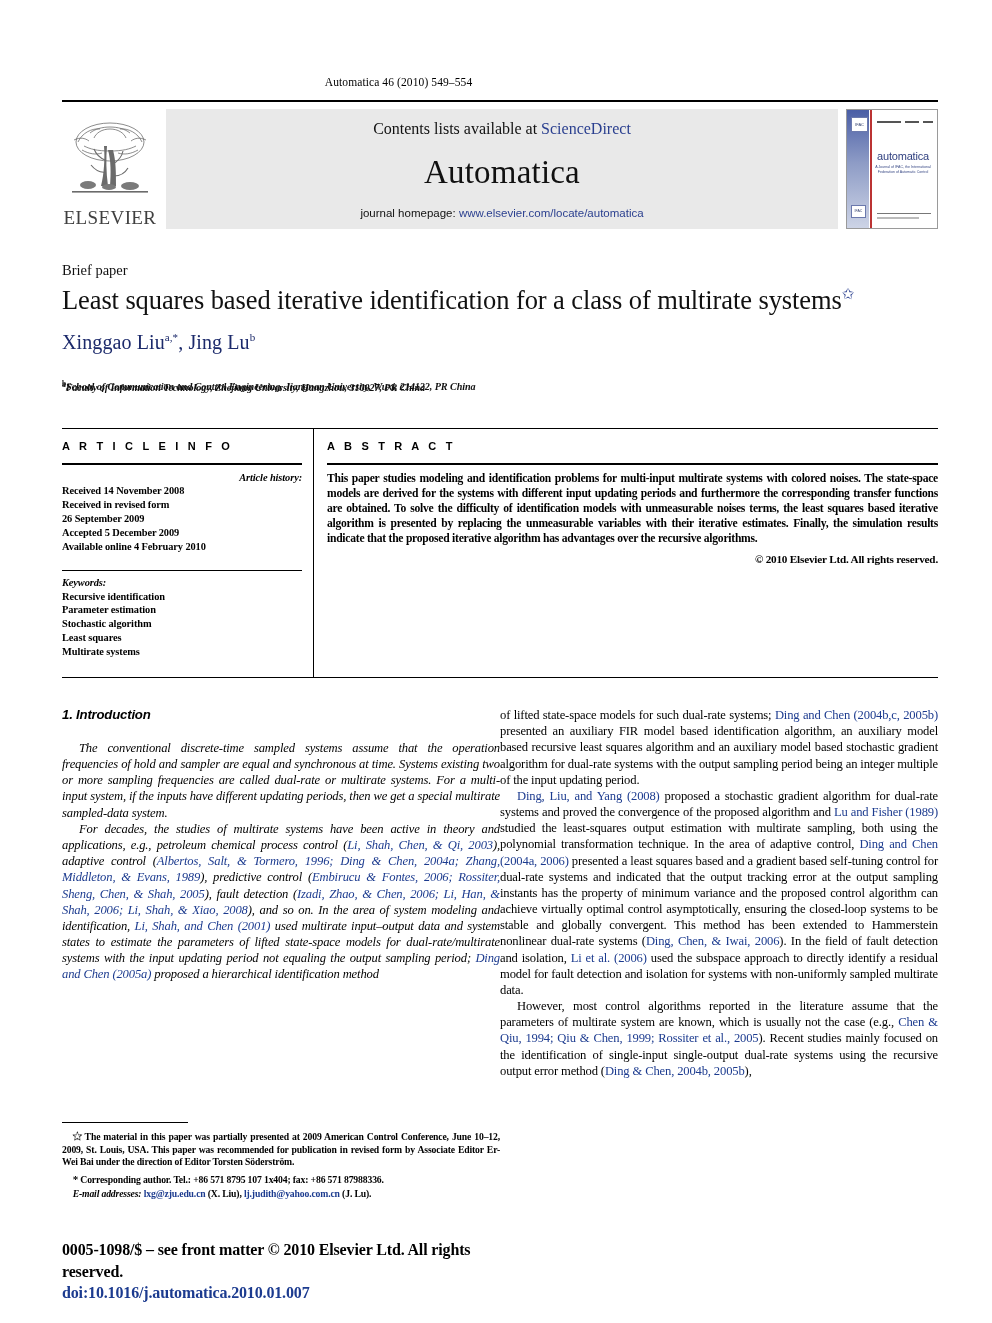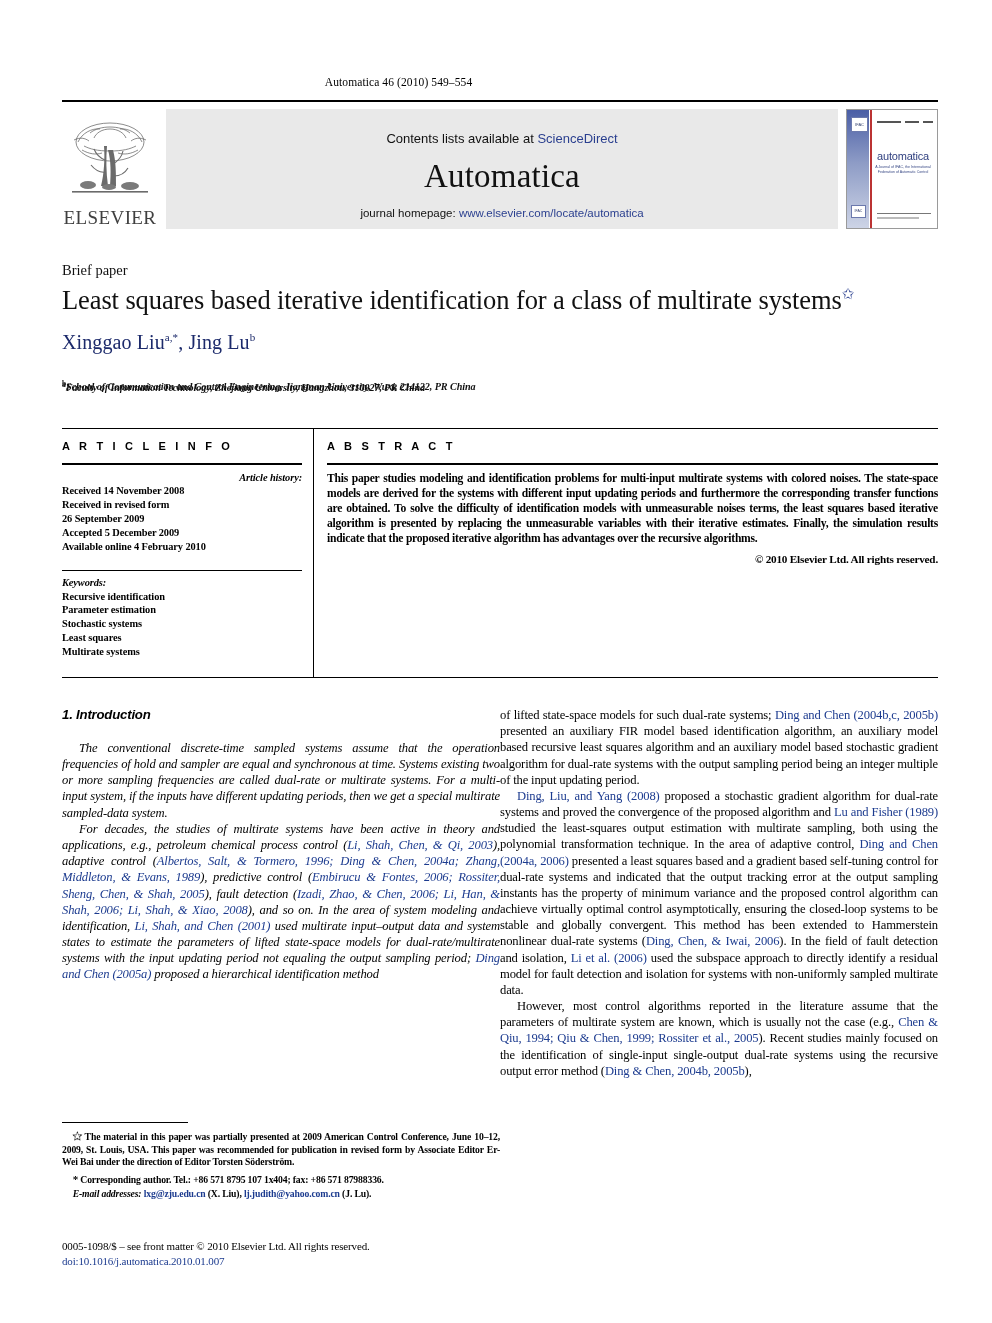--- a/index.html
+++ b/index.html
@@ -33,21 +33,21 @@
     font-family:"Liberation Serif",serif;
     color:#404040;font-size:19px;letter-spacing:.4px;line-height:1;
     margin-top:0;font-weight:400;
   }
 
   .mast-center{
     flex:1 1 auto;background:#e9e9e9;margin-left:8px;margin-right:8px;
     display:flex;flex-direction:column;align-items:center;justify-content:space-between;
     padding:11px 0 10px 0;box-sizing:border-box;
   }
-  .contents-line{font-family:Liberation Sans, sans-serif;font-size:13px;color:#111;margin-top:11px;}
+  .contents-line{font-family:Liberation Serif, serif;font-size:16px;color:#111;}
   .contents-line .sd{color:#2a3f8f;}
   .journal-name{
     font-family:"Liberation Serif",serif;font-size:33px;color:#111;letter-spacing:.2px;
     line-height:1;
   }
   .homepage-line{font-family:"Liberation Sans",sans-serif;font-size:11.5px;color:#111;}
   .homepage-line .url{color:#2a3f8f;}
 
   .cover{
     width:92px;flex:0 0 92px;border:1px solid #9a9a9a;background:#fff;
@@ -152,21 +152,21 @@
     font-size:9.7px;line-height:1.30;text-align:justify;
     font-family:"Liberation Serif",serif;font-weight:bold;letter-spacing:-.15px;
   }
   .footnotes p{margin:0;}
   .footnotes .fstar{font-size:11px;}
   .footnotes .ind{text-indent:1.1em;}
   .footnotes .em{font-style:italic;}
   .footnotes a, .footnotes .mail{color:#1c3b8f;text-decoration:none;}
   .imprint{
     position:absolute;left:62px;top:1239px;width:460px;
-    font-size:11px;line-height:1.35;font-family:"Liberation Serif",serif;font-weight:normal;
+    font-size:16px;line-height:1.35;font-family:"Liberation Serif",serif;font-weight:bold;
     letter-spacing:-.15px;
   }
   .imprint .doi{color:#1c3b8f;}
 </style>
 </head>
 <body>
 
 <div class="page">
 
   <div class="runhead">Automatica 46 (2010) 549–554</div>
@@ -259,21 +259,21 @@
       <div>Received in revised form</div>
       <div>26 September 2009</div>
       <div>Accepted 5 December 2009</div>
       <div>Available online 4 February 2010</div>
     </div>
     <div class="kw-rule"></div>
     <div class="kw-block">
       <div class="lbl">Keywords:</div>
       <div>Recursive identification</div>
       <div>Parameter estimation</div>
-      <div>Stochastic systems</div>
+      <div>Stochastic algorithm</div>
       <div>Least squares</div>
       <div>Multirate systems</div>
     </div>
   </div>
 
   <div class="abs-col">
     <div class="sec-head">A B S T R A C T</div>
     <div class="sec-rule"></div>
     <div class="abstract-text">This paper studies modeling and identification problems for multi-input multirate systems with colored noises. The state-space models are derived for the systems with different input updating periods and furthermore the corresponding transfer functions are obtained. To solve the difficulty of identification models with unmeasurable noises terms, the least squares based iterative algorithm is presented by replacing the unmeasurable variables with their iterative estimates. Finally, the simulation results indicate that the proposed iterative algorithm has advantages over the recursive algorithms.</div>
     <div class="copyright">© 2010 Elsevier Ltd. All rights reserved.</div>

